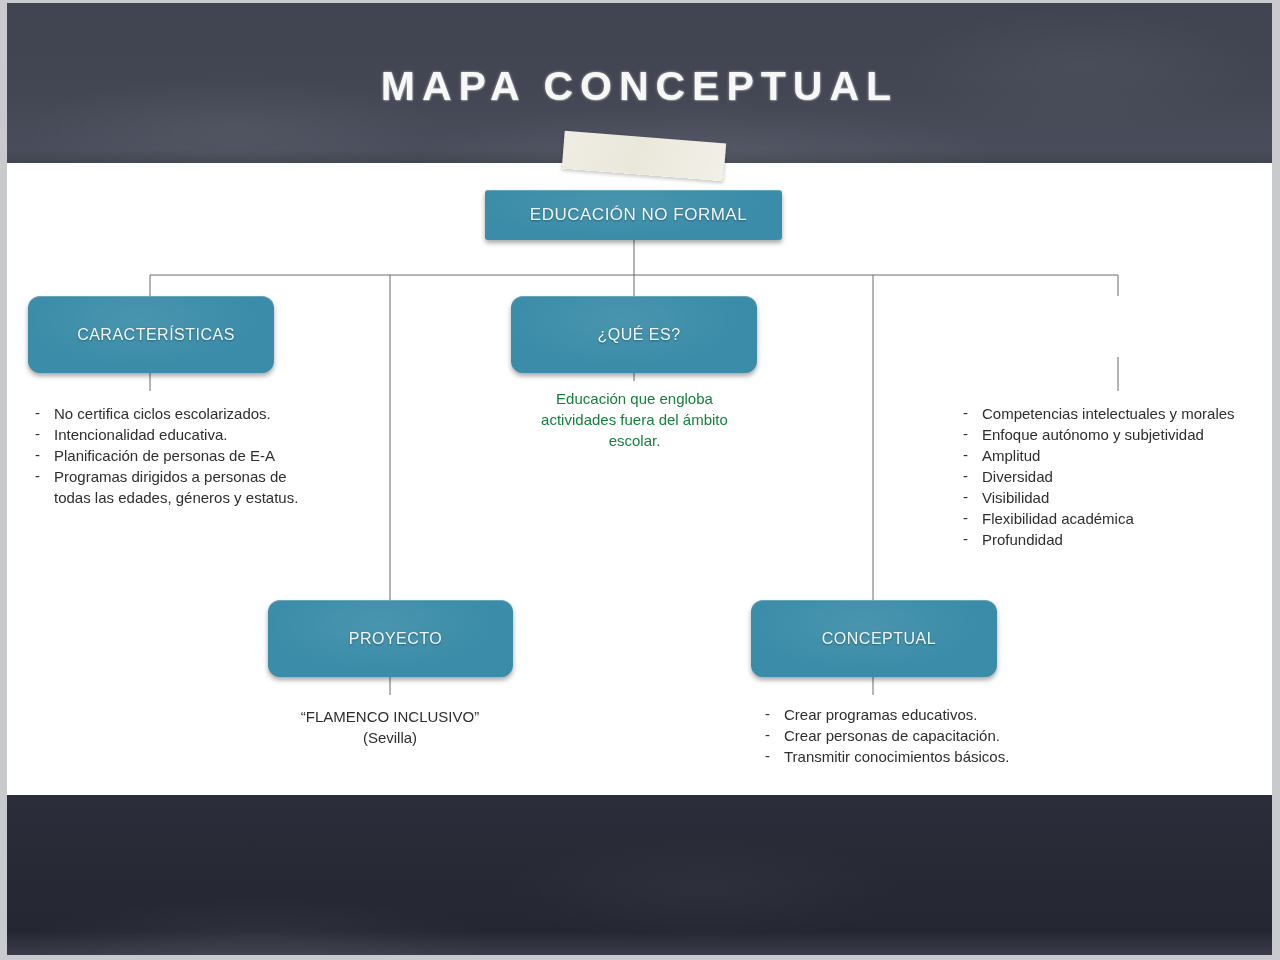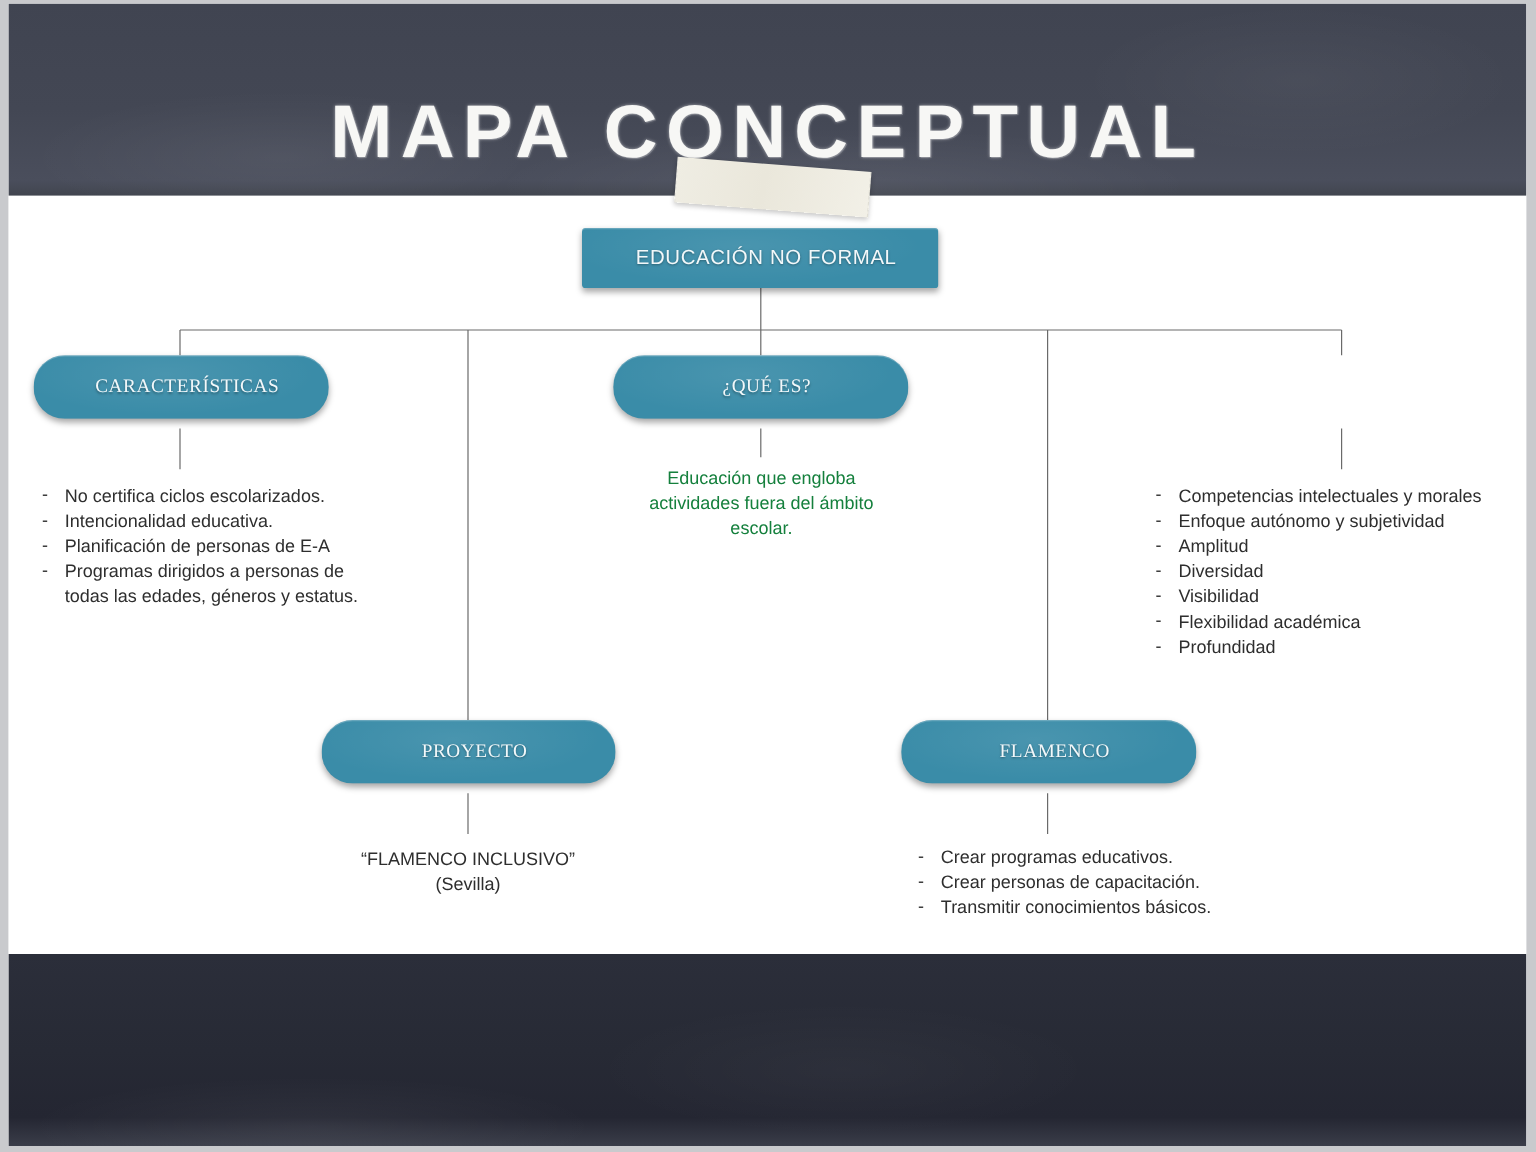--- a/index.html
+++ b/index.html
@@ -24,25 +24,24 @@
     position:absolute; left:0; bottom:0; right:0; height:160px;
     background:
       radial-gradient(ellipse 340px 60px at 20% 90%, rgba(255,255,255,0.05), transparent 70%),
       radial-gradient(ellipse 300px 80px at 55% 60%, rgba(255,255,255,0.03), transparent 70%),
       linear-gradient(180deg, #2b2e3a 0%, #272a35 50%, #242632 85%, #3a3d49 100%);
   }
 
   .slide-title {
     position:absolute; top:60px; left:0; width:100%;
     text-align:center;
-    font-size:62px; font-weight:bold; letter-spacing:7px;
+    font-size:41px; font-weight:bold; letter-spacing:7px;
     color:#f7f7f5;
     text-shadow: 0 0 3px rgba(255,255,255,0.55), 1px 1px 0 rgba(255,255,255,0.18);
     white-space:nowrap;
-    margin-top:12px;
   }
 
   .tape {
     position:absolute; left:556px; top:134px; width:162px; height:38px;
     background:linear-gradient(100deg, #efede3 0%, #eae7db 45%, #f2f0e7 100%);
     transform:rotate(4.5deg);
     box-shadow:0 2px 4px rgba(0,0,0,0.22);
     border-left:1px dashed rgba(0,0,0,0.06);
     border-right:1px dashed rgba(0,0,0,0.06);
   }
@@ -61,21 +60,21 @@
       #3a8ca8;
     box-shadow:0 3px 5px rgba(0,0,0,0.35), inset 0 1px 0 rgba(255,255,255,0.22);
     text-shadow:0 1px 2px rgba(0,0,0,0.35);
     letter-spacing:0.5px;
     padding-left:10px;
   }
   .node-root {
     left:478px; top:187px; width:297px; height:50px;
     border-radius:3px; font-size:17px;
   }
-  .node-pill { width:246px; height:53px; border-radius:26px; font-size:16px;font-family:Liberation Serif, serif; }
+  .node-pill { width:246px; height:77px; border-radius:12px; font-size:16px; }
   .node-caracteristicas { left:21px;  top:293px; }
   .node-que-es          { left:504px; top:293px; }
   .node-que-aporta      { left:988px; top:293px; }
   .node-proyecto        { left:261px; top:597px; width:245px; }
   .node-objetivos       { left:744px; top:597px; }
 
   
   .bullet-list { position:absolute; font-size:15px; line-height:21px; color:#2e2e2e; }
   .bullet-item { display:flex; }
   .bullet-item .dash { width:19px; flex:0 0 19px; text-align:left; transform:translateY(-1px); }
@@ -128,21 +127,21 @@
 
   <div class="node node-root">EDUCACIÓN NO FORMAL</div>
 
   <div class="node node-pill node-caracteristicas">CARACTERÍSTICAS</div>
 
   <div class="node node-pill node-que-es">¿QUÉ ES?</div>
 
 
   <div class="node node-pill node-proyecto">PROYECTO</div>
 
-  <div class="node node-pill node-objetivos">FLAMENCO</div>
+  <div class="node node-pill node-objetivos">CONCEPTUAL</div>
 
   <div class="bullet-list list-caracteristicas">
       <div class="bullet-item">
         <span class="dash">-</span>
         <span class="bullet-text">No certifica ciclos escolarizados.</span>
       </div>
       <div class="bullet-item">
         <span class="dash">-</span>
         <span class="bullet-text">Intencionalidad educativa.</span>
       </div>

